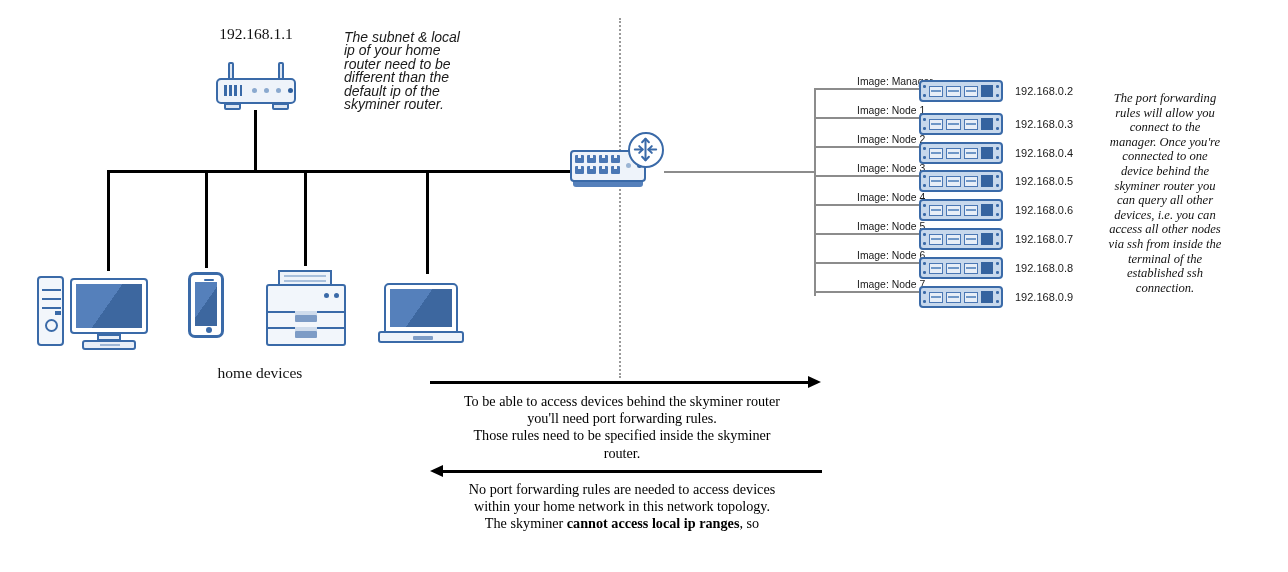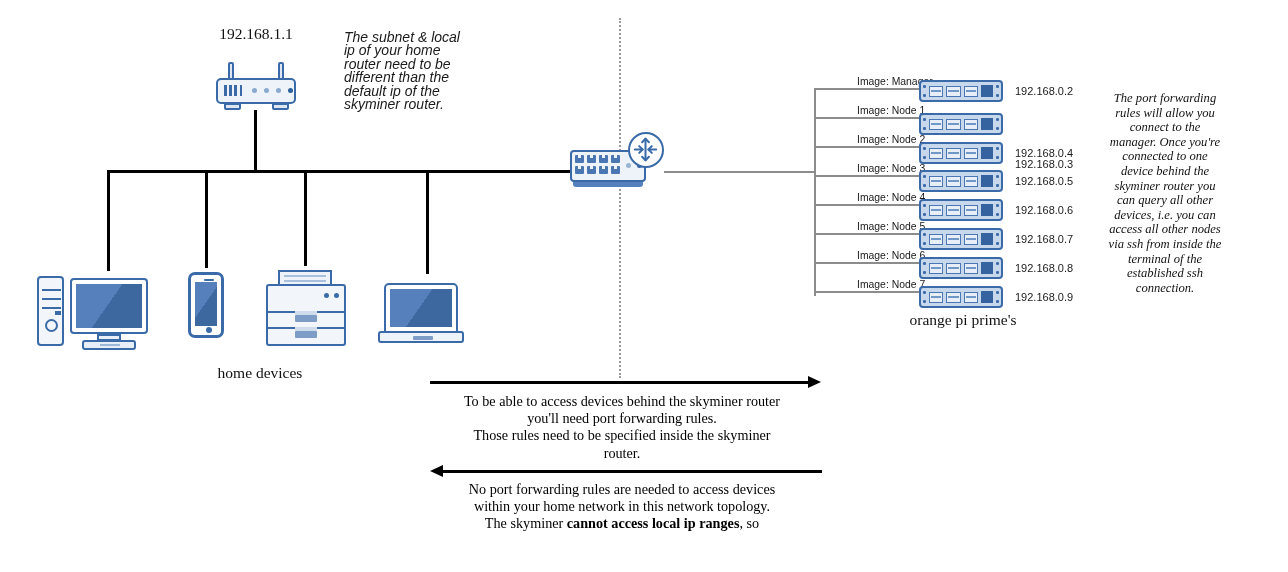--- a/index.html
+++ b/index.html
@@ -436,21 +436,21 @@
         <div class="bar"></div>
         <div class="bar"></div>
         <div class="bar"></div>
         <div class="blk"></div>
       </div>
     <div class="ear">
         <i></i>
         <i></i>
       </div>
   </div>
-  <div class="abs node-ip" style="left:1015px; top:118px;margin-top:40px;">192.168.0.3</div>
+  <div class="abs node-ip" style="left:1015px; top:118px;">192.168.0.3</div>
 
   <div class="abs wire-gray" style="left:814px; top:146px; width:106px; height:1.6px;"></div>
   <div class="abs node-label" style="left:831px; top:134px;">Image: Node 2</div>
   <div class="node" style="left:919px; top:142px;">
     <div class="ear">
         <i></i>
         <i></i>
       </div>
     <div class="face">
         <div class="bar"></div>
@@ -558,21 +558,20 @@
         <div class="bar"></div>
         <div class="blk"></div>
       </div>
     <div class="ear">
         <i></i>
         <i></i>
       </div>
   </div>
   <div class="abs node-ip" style="left:1015px; top:291px;">192.168.0.9</div>
 
-  <div class="abs label-serif" style="left:877px; top:310px; width:172px;">orange pi prime's</div>
 
   <div class="abs note-serif-italic" style="left:1106px; top:91px; width:118px;">The port forwarding rules will allow you connect to the manager. Once you're connected to one device behind the skyminer router you can query all other devices, i.e. you can access all other nodes via ssh from inside the terminal of the established ssh connection.</div>
 
   <div class="abs arrow-line" style="left:430px; top:381px; width:380px;"></div>
   <div class="abs arrow-head-r" style="left:808px; top:376px;"></div>
   <div class="abs arrow-caption" style="left:424px; top:393px; width:396px;">
     <div>To be able to access devices behind the skyminer router</div>
     <div>you'll need port forwarding rules.</div>
     <div>Those rules need to be specified inside the skyminer</div>
     <div>router.</div>

